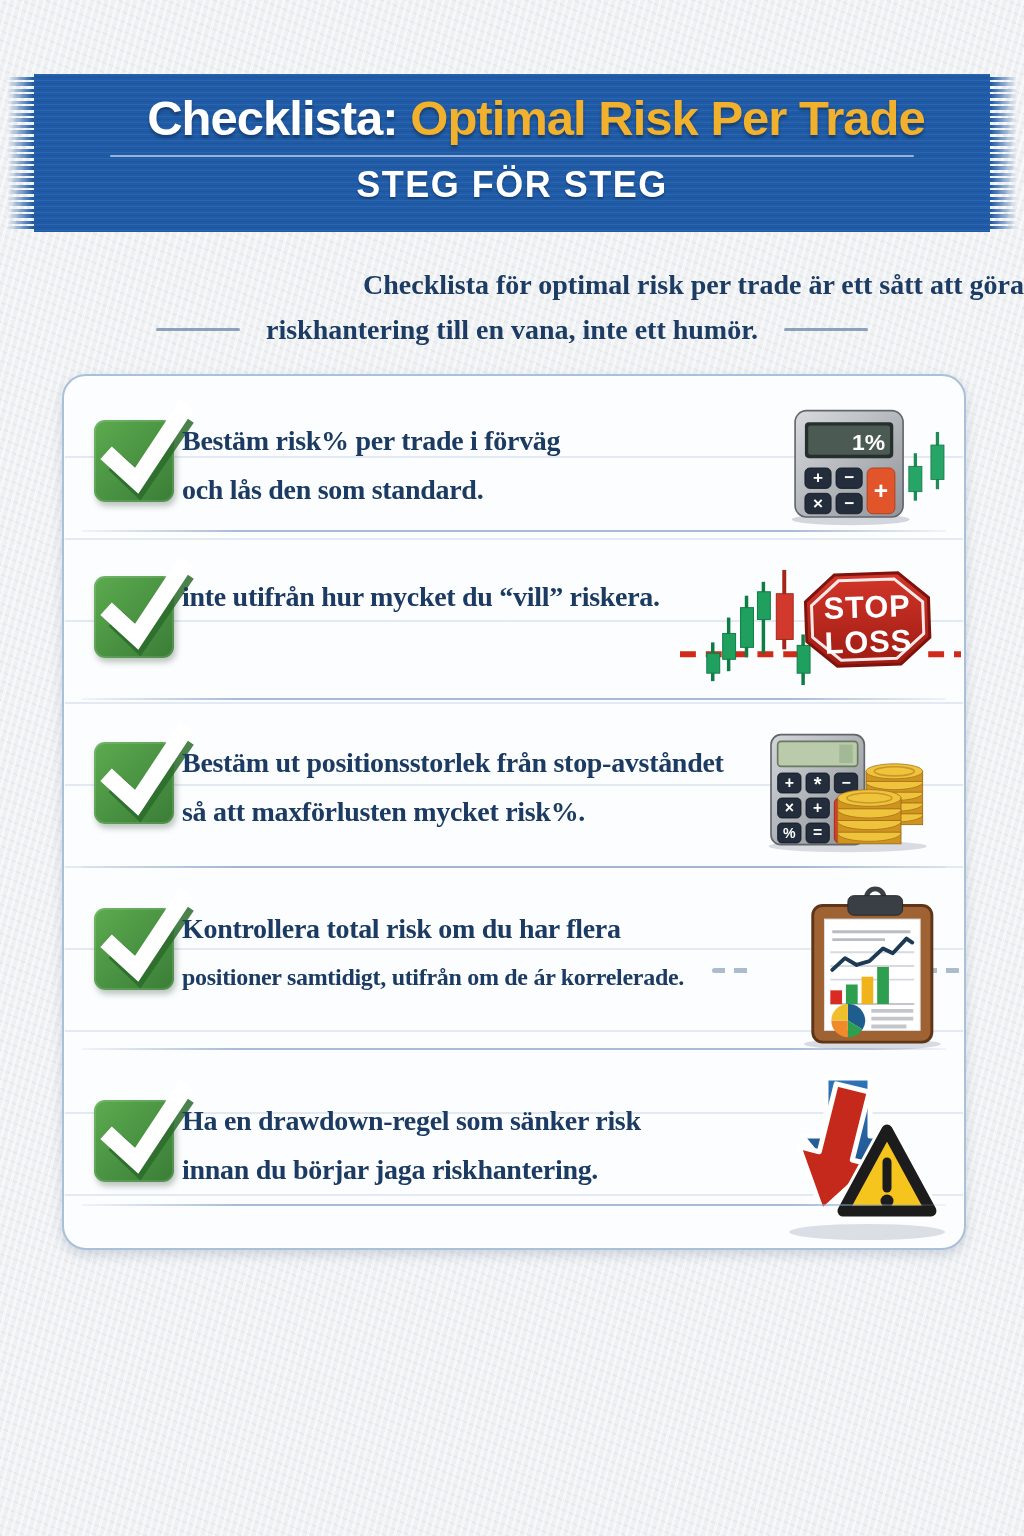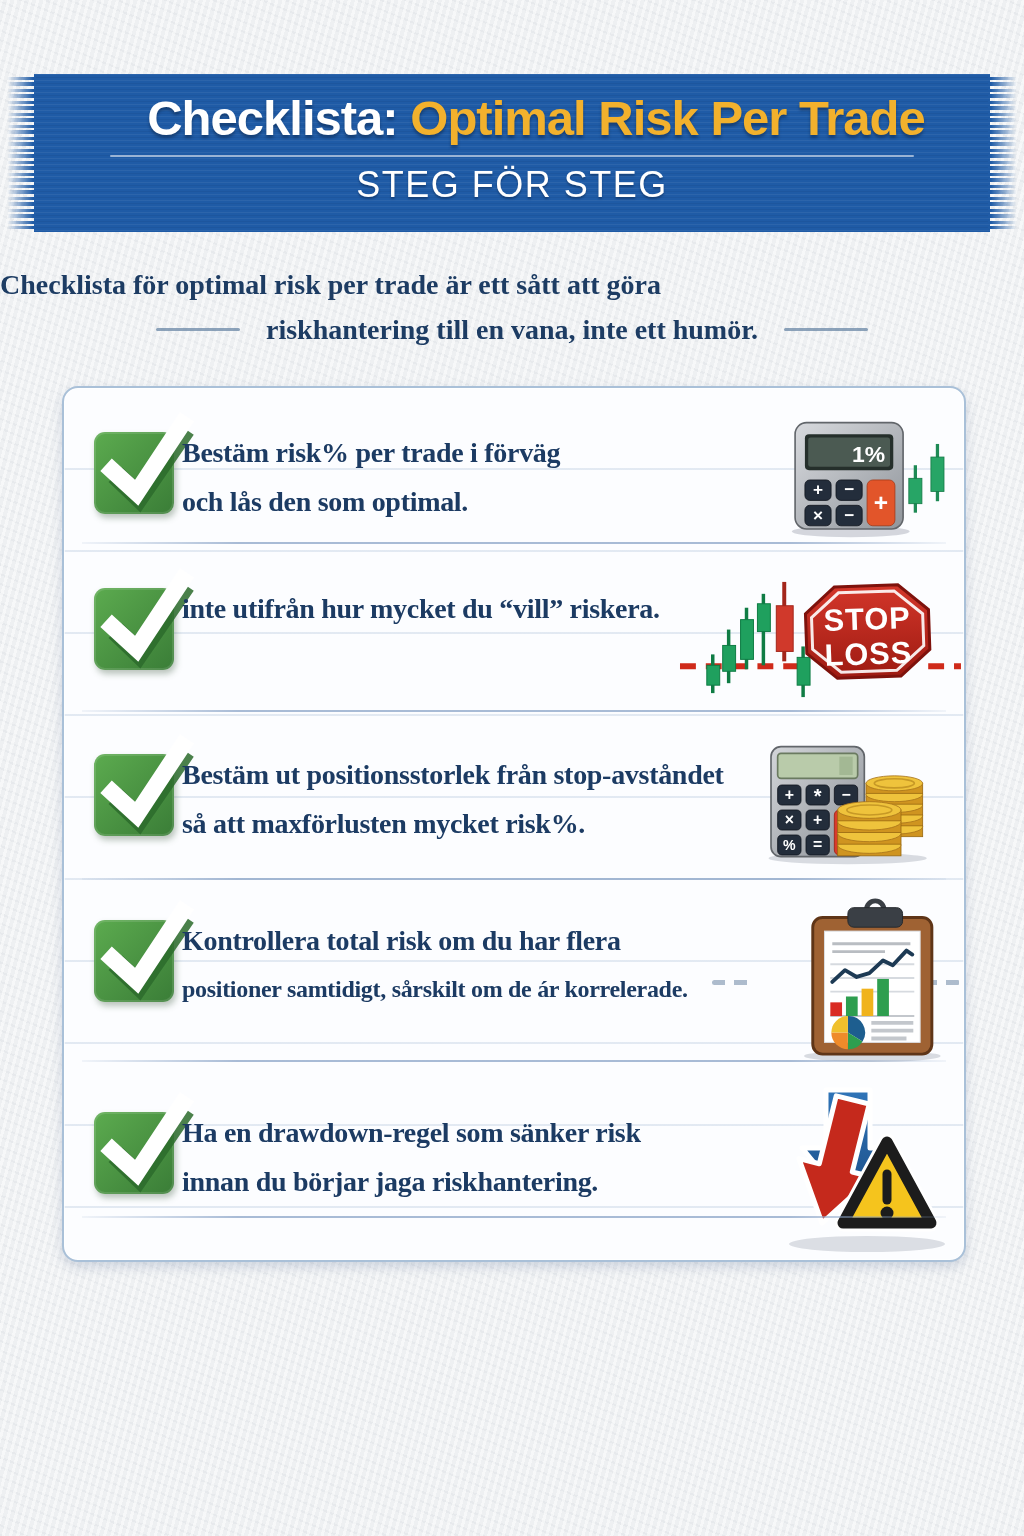--- a/index.html
+++ b/index.html
@@ -16,29 +16,29 @@
     text-align:center;}
   .bristle{position:absolute;top:3px;bottom:3px;width:30px;
     background:repeating-linear-gradient(to bottom,#1f5ba6 0 3px, rgba(31,91,166,0) 3px 5px, #1f5ba6 5px 9px, rgba(31,91,166,0) 9px 12px);}
   .bristle-left{left:-28px;-webkit-mask-image:linear-gradient(to left,#000 10%,transparent 96%);mask-image:linear-gradient(to left,#000 10%,transparent 96%);}
   .bristle-right{right:-28px;-webkit-mask-image:linear-gradient(to right,#000 10%,transparent 96%);mask-image:linear-gradient(to right,#000 10%,transparent 96%);}
   .banner-title{margin-top:16px;font-size:49px;font-weight:bold;letter-spacing:-1px;white-space:nowrap;
     text-shadow:0 3px 3px rgba(8,28,58,.45);}
   .banner-title .white{color:#ffffff;margin-left:48px;}
   .banner-title .yellow{color:#f2b12d;}
   .banner-divider{width:84%;height:2px;margin:9px auto 7px;background:rgba(255,255,255,.55);border-radius:1px;}
-  .banner-subtitle{font-size:36px;font-weight:normal;color:#ffffff;letter-spacing:1.5px;
+  .banner-subtitle{font-size:36px;font-weight:bold;color:#ffffff;letter-spacing:1.5px;
     text-shadow:0 2px 2px rgba(8,28,58,.4);}
   
-  .intro{position:absolute;left:0;right:0;top:262px;text-align:left;color:#1d3c63;
+  .intro{position:absolute;left:0;right:0;top:262px;text-align:right;color:#1d3c63;
     font-family:"Liberation Serif", serif;font-weight:700;font-size:28px;line-height:45px;}
   .intro-line2-wrap{display:flex;align-items:center;justify-content:center;gap:26px;}
   .intro-dash{width:84px;height:3px;background:#6987a6;border-radius:2px;opacity:.75;}
   
-  .card{position:absolute;left:62px;top:386px;width:900px;height:872px;border-radius:16px;
+  .card{position:absolute;left:62px;top:374px;width:900px;height:872px;border-radius:24px;
     border:2px solid #a9c0d8;background-color:#fcfdff;
     background-image:repeating-linear-gradient(to bottom, rgba(0,0,0,0) 0 80px, rgba(150,175,205,.25) 80px 82px);
     box-shadow:0 5px 12px rgba(110,130,160,.28), inset 0 0 0 1px rgba(255,255,255,.7);}
   .divider{position:absolute;left:18px;right:18px;height:2px;
     background:linear-gradient(90deg, rgba(140,165,200,.1), rgba(140,165,200,.75) 18%, rgba(140,165,200,.75) 82%, rgba(140,165,200,.1));}
   
   .checkbox{position:absolute;left:30px;width:80px;height:82px;border-radius:11px;
     background:linear-gradient(135deg,#5cab4f,#3a7d37);
     box-shadow:2px 4px 6px rgba(60,90,60,.35), inset 0 0 0 2px rgba(255,255,255,.12);}
   .checkbox svg{position:absolute;left:-5px;top:-23px;width:106px;height:106px;overflow:visible;}
@@ -79,21 +79,21 @@
 
     <div>
       <div class="checkbox" style="top:44px">
         <svg viewBox="0 0 100 100">
           <path d="M25 62 L47 83 L91 19" fill="none" stroke="#2c6b2c" stroke-width="19" opacity="0.85"></path>
           <path d="M22 58 L45 79 L88 14" fill="none" stroke="#ffffff" stroke-width="16" stroke-linecap="square"></path>
         </svg>
       </div>
       <div class="row-text" style="top:40px">
         <div>Bestäm risk% per trade i förväg</div>
-        <div>och lås den som optimal.</div>
+        <div>och lås den som standard.</div>
       </div>
       <svg class="row-icon" style="left:718px;top:28px;width:180px;height:123px" viewBox="0 0 220 150">
         <defs>
           <linearGradient id="calc1g" x1="0" y1="0" x2="1" y2="1">
             <stop offset="0" stop-color="#d8dade"></stop>
               <stop offset="1" stop-color="#90959b"></stop>
           </linearGradient>
         </defs>
         <ellipse cx="84" cy="141" rx="72" ry="7" fill="rgba(90,100,120,.25)"></ellipse>
         <rect x="16" y="8" width="132" height="130" rx="14" fill="url(#calc1g)" stroke="#62666b" stroke-width="2"></rect>
@@ -249,21 +249,21 @@
 
     <div>
       <div class="checkbox" style="top:532px">
         <svg viewBox="0 0 100 100">
           <path d="M25 62 L47 83 L91 19" fill="none" stroke="#2c6b2c" stroke-width="19" opacity="0.85"></path>
           <path d="M22 58 L45 79 L88 14" fill="none" stroke="#ffffff" stroke-width="16" stroke-linecap="square"></path>
         </svg>
       </div>
       <div class="row-text" style="top:528px">
         <div>Kontrollera total risk om du har flera</div>
-        <div class="small">positioner samtidigt, sårskilt om de ár korrelerade.</div>
+        <div class="small">positioner samtidigt, utifrån om de ár korrelerade.</div>
       </div>
       <div class="dash-group" style="left:648px;top:592px;width:42px"></div>
       <div class="dash-group" style="left:860px;top:592px;width:36px"></div>
       <svg class="row-icon" style="left:698px;top:500px;width:205px;height:176px" viewBox="0 0 210 180">
         <ellipse cx="113" cy="172" rx="70" ry="6" fill="rgba(90,100,120,.22)"></ellipse>
         <circle cx="116" cy="22" r="9" fill="none" stroke="#3a3f45" stroke-width="5"></circle>
         <rect x="52" y="30" width="122" height="140" rx="10" fill="#9f6233" stroke="#5f3517" stroke-width="3"></rect>
         <rect x="64" y="44" width="98" height="114" fill="#ffffff" stroke="#dcdfe3"></rect>
         <rect x="88" y="20" width="56" height="20" rx="6" fill="#3a3f45" stroke="#24282c"></rect>
         <line x1="72" y1="57" x2="152" y2="57" stroke="#b9bdc2" stroke-width="3"></line>

